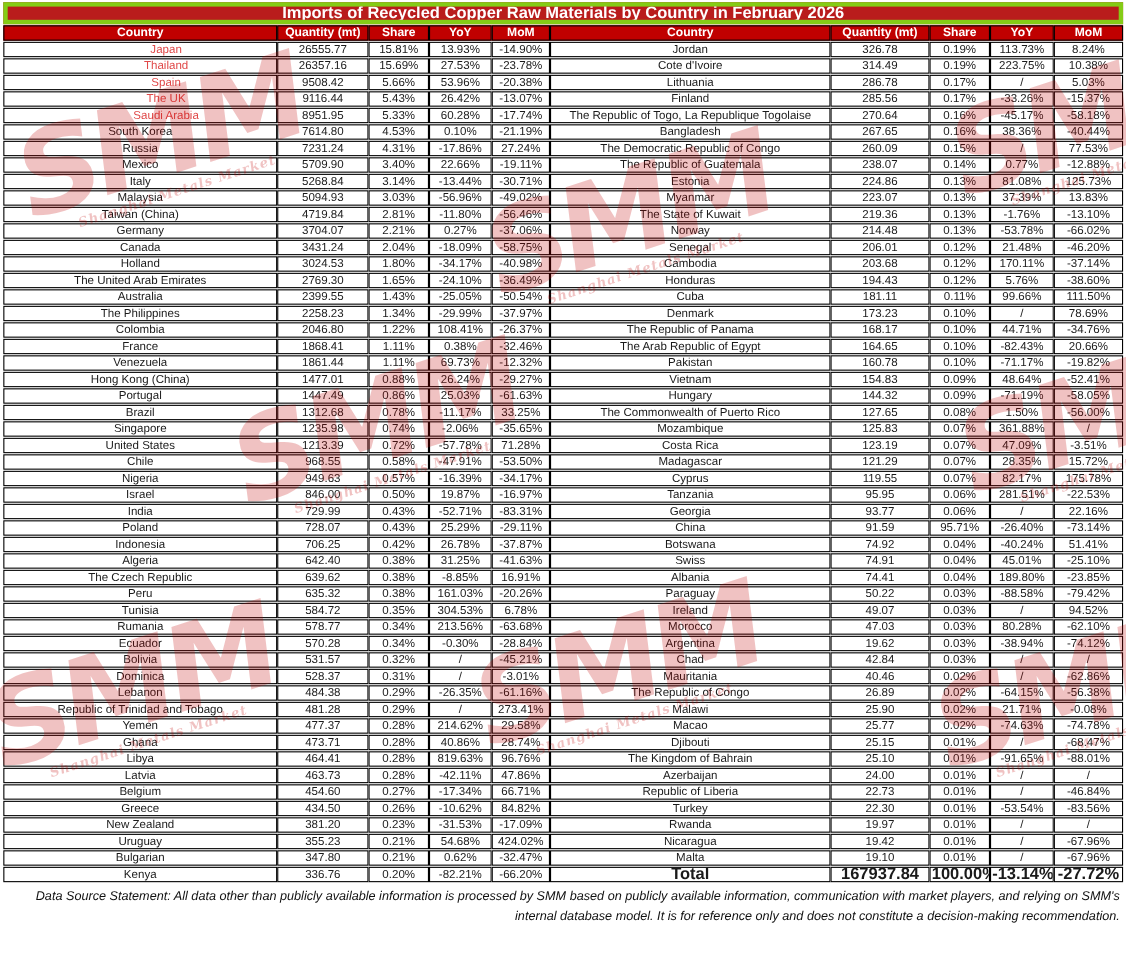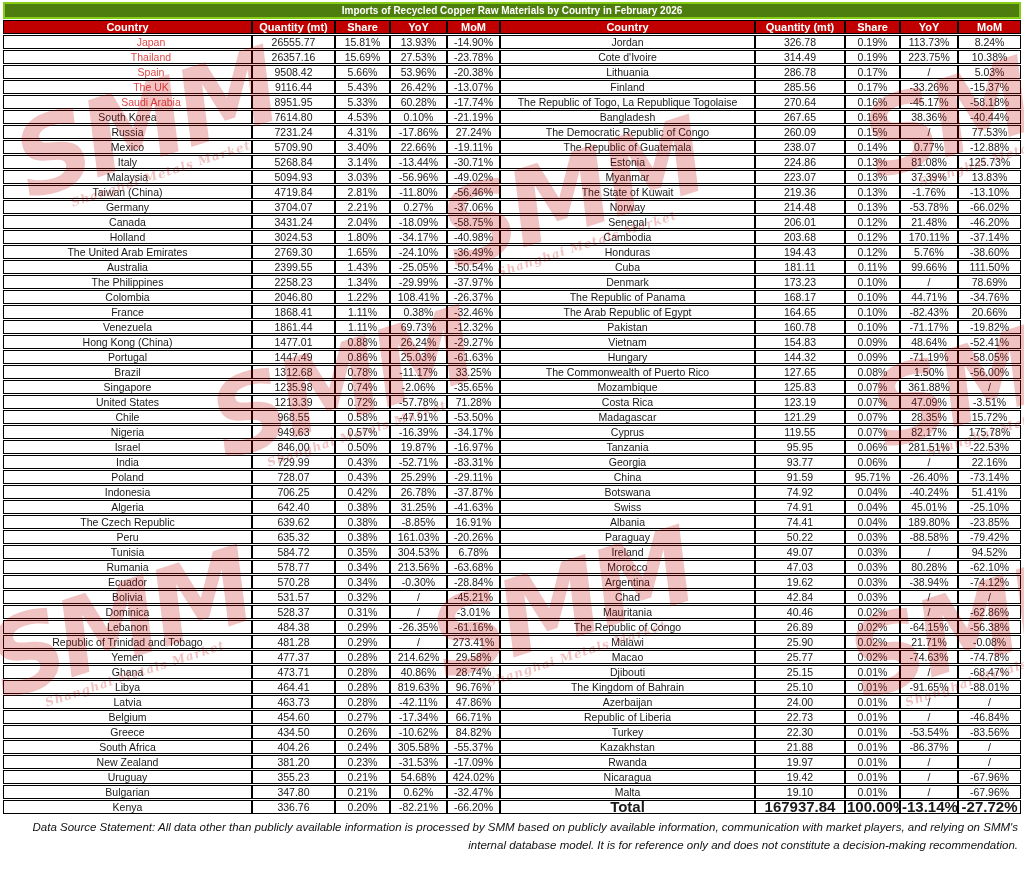--- a/index.html
+++ b/index.html
@@ -14,22 +14,22 @@
     table-layout:fixed; width:1018px; margin:1px 3px 0 3px;
   }
   th, td {
     border:1px solid #000; padding:0 1px;
     text-align:center; vertical-align:middle;
     white-space:nowrap; overflow:hidden;
     font-size:10.5px; line-height:12px; height:14px;
     background:#ffffff; color:#1a1a1a;
   }
   tr.title-row th {
-    background:#4d7c0f; color:#ffffff; font-weight:bold;
-    font-size:10px; height:17px; border:2px solid #84cc16;
+    background:#b91c1c; color:#ffffff; font-weight:bold;
+    font-size:15px; height:17px; border:4px solid #84cc16;
   }
   tr.header-row th {
     background:#C00000; color:#ffffff; font-weight:bold;
     font-size:11px; height:14px; border:1px solid #000;margin-top:46px;
   }
   td.red-name { color:#E04848;padding-left:48px; }
   td.total-cell { font-weight:bold; font-size:15px; }
   .footer-note {
     margin:4px 6px 0 6px; font-size:11.5px; line-height:1.55;
     font-style:italic; color:#111;text-align:right;
@@ -638,32 +638,20 @@
         <td>Greece</td>
         <td>434.50</td>
         <td>0.26%</td>
         <td>-10.62%</td>
         <td>84.82%</td>
         <td>Turkey</td>
         <td>22.30</td>
         <td>0.01%</td>
         <td>-53.54%</td>
         <td>-83.56%</td>
-      </tr>
-      <tr>
-        <td>South Africa</td>
-        <td>404.26</td>
-        <td>0.24%</td>
-        <td>305.58%</td>
-        <td>-55.37%</td>
-        <td>Kazakhstan</td>
-        <td>21.88</td>
-        <td>0.01%</td>
-        <td>-86.37%</td>
-        <td>/</td>
       </tr>
       <tr>
         <td>New Zealand</td>
         <td>381.20</td>
         <td>0.23%</td>
         <td>-31.53%</td>
         <td>-17.09%</td>
         <td>Rwanda</td>
         <td>19.97</td>
         <td>0.01%</td>

